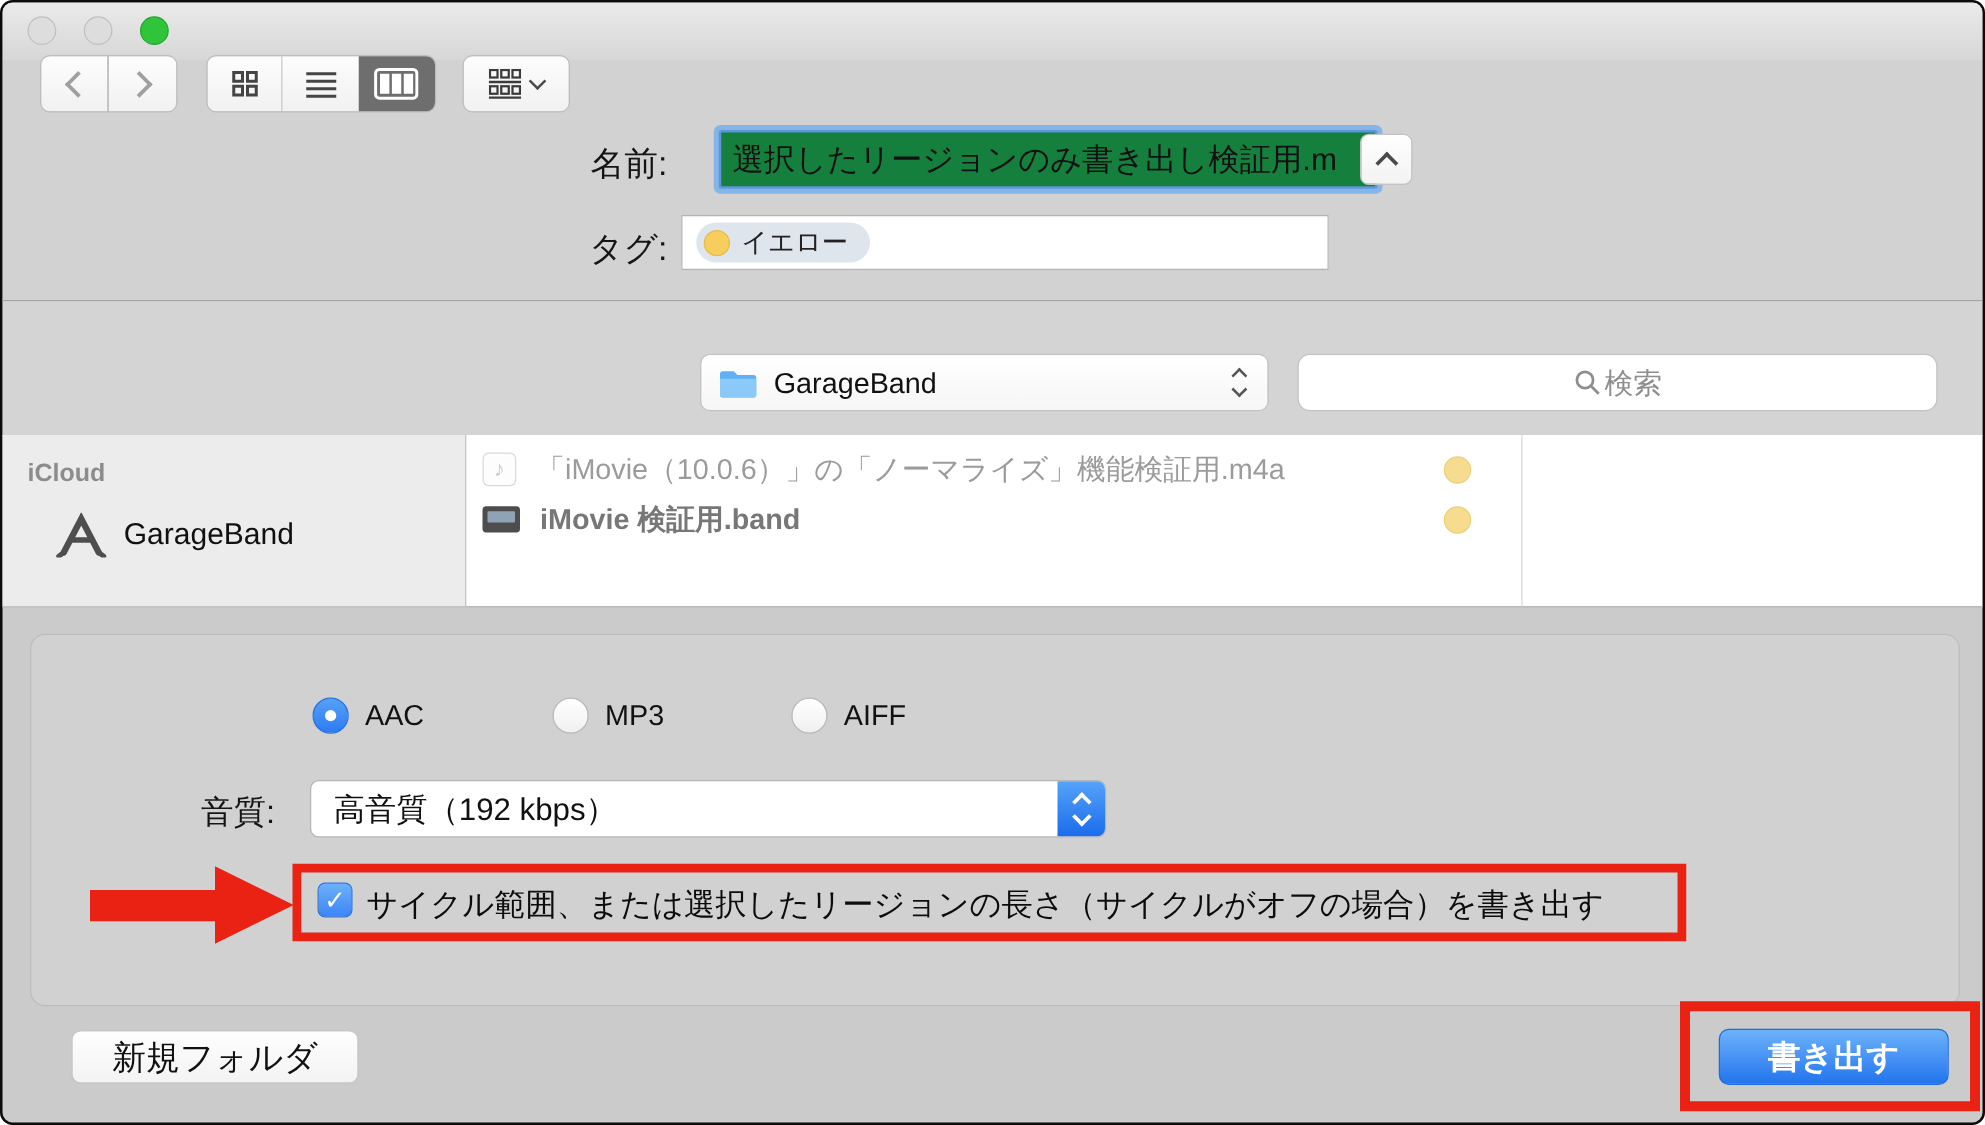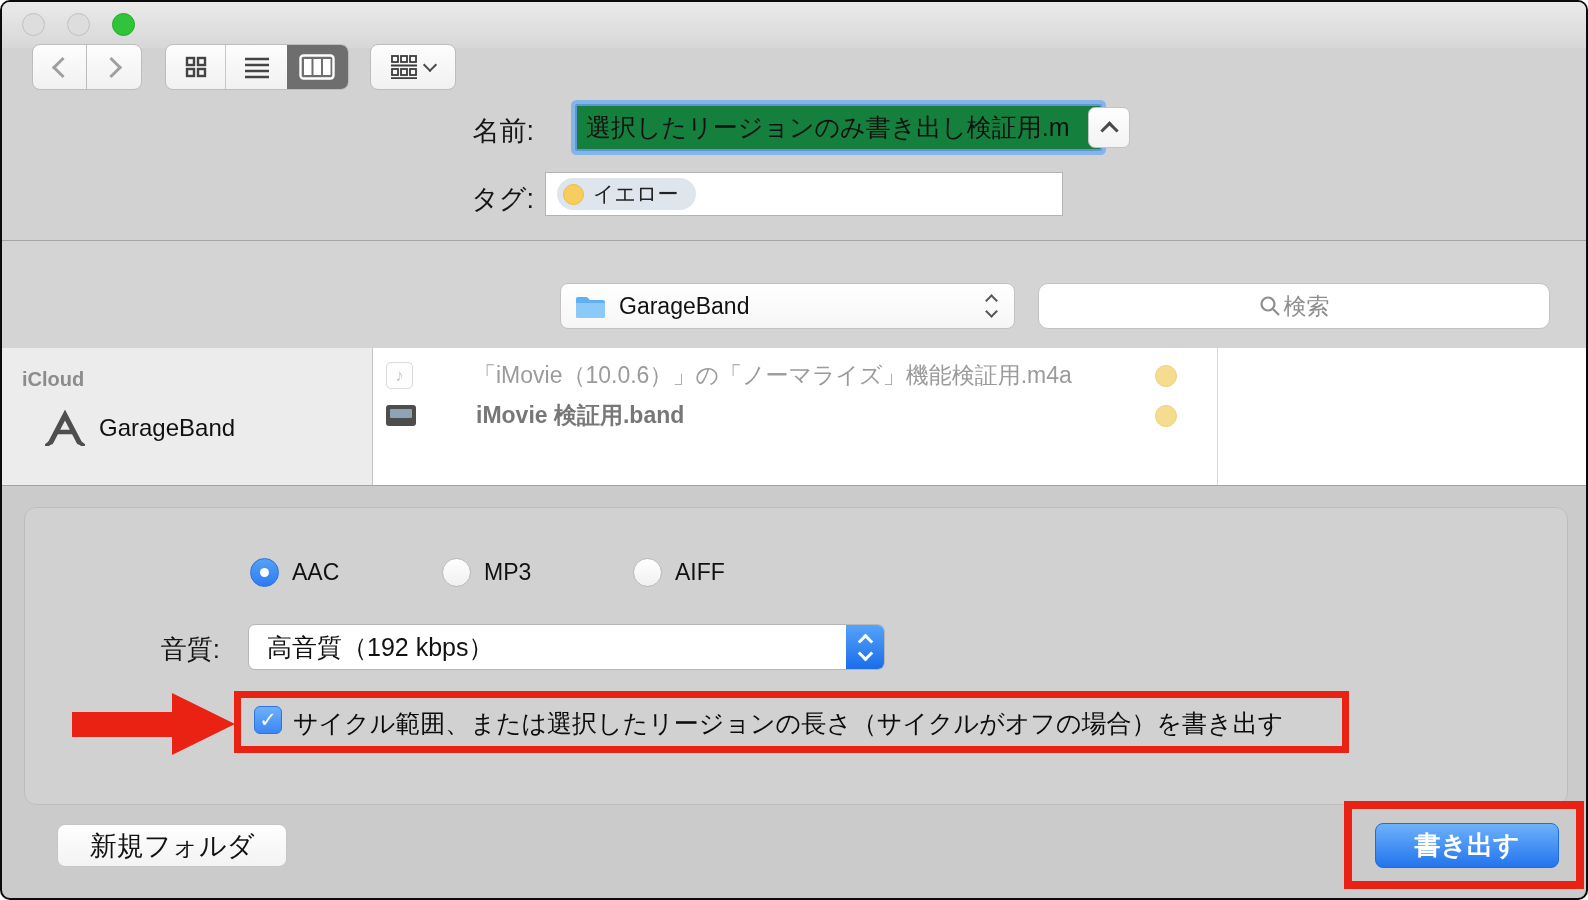--- a/index.html
+++ b/index.html
@@ -48,21 +48,21 @@
 
   
   .browser{position:absolute;top:346px;left:0;right:0;height:137px;background:#ffffff;border-bottom:1px solid #a2a2a2;}
   .sidebar{position:absolute;left:0;top:0;bottom:0;width:371px;background:#ececec;border-right:1px solid #c6c6c6;box-sizing:border-box;}
   .icloud{position:absolute;left:20px;top:20px;font-size:20px;font-weight:700;color:#8c8c8c;}
   .sb-item{position:absolute;left:42px;top:62px;display:flex;align-items:center;gap:13px;}
   .sb-label{font-size:24px;color:#111;}
   .filecol{position:absolute;left:372px;top:0;bottom:0;width:843px;}
   .col-divider{position:absolute;left:1215px;top:0;bottom:0;width:1px;background:#d8d8d8;}
   .frow{position:absolute;left:0;width:100%;height:39px;display:flex;align-items:center;}
-  .fname{font-size:23px;white-space:nowrap;overflow:hidden;flex:1;margin-left:44px;}
+  .fname{font-size:23px;white-space:nowrap;overflow:hidden;flex:1;}
   .fname.dim{color:#9b9b9b;}
   .fname.mid{color:#777777;font-weight:600;}
   .fdot{width:22px;height:22px;border-radius:50%;box-sizing:border-box;margin-right:40px;flex:0 0 auto;}
   .fdot.yellow{background:#f6dc8e;border:1px solid #ecd07a;}
   .fdot.green{background:#a9e18d;border:1px solid #97d67c;}
   .ficon{flex:0 0 auto;margin:0 16px 0 12px;}
   .audio-box{width:27px;height:27px;background:#fdfdfd;border:1px solid #dadada;border-radius:5px;box-sizing:border-box;
     display:flex;align-items:center;justify-content:center;color:#c9c9c9;font-size:17px;}
   .doc{width:30px;height:21px;background:#4d4d4d;border-radius:3px;position:relative;}
   .doc:after{content:"";position:absolute;left:4px;top:4px;right:4px;height:9px;border-radius:1px;}

